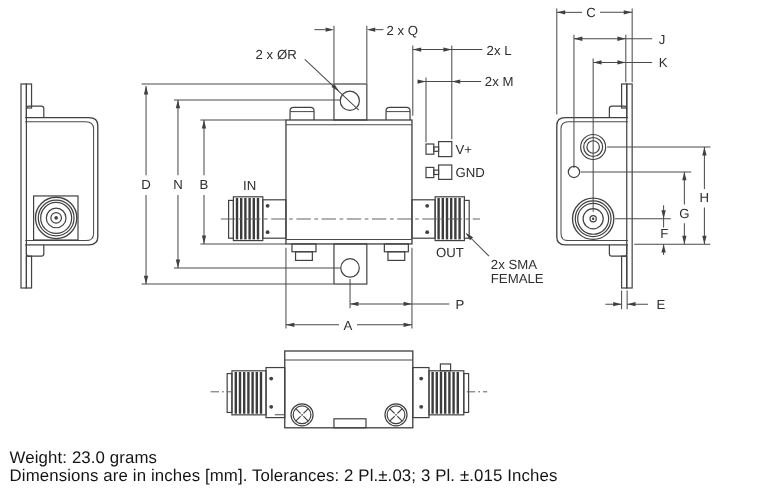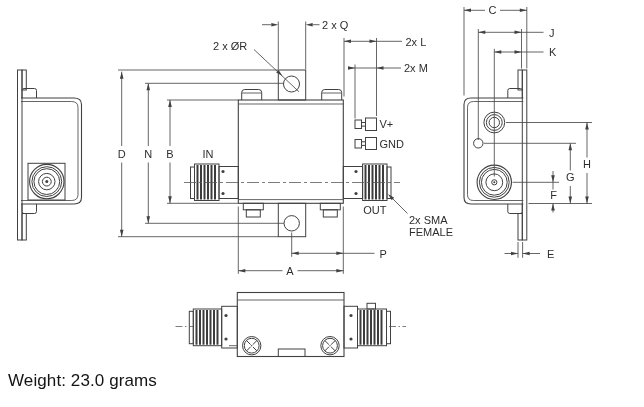--- a/index.html
+++ b/index.html
@@ -7,21 +7,21 @@
           font-family:"Liberation Sans", sans-serif; }
   #drawing { position:absolute; left:0; top:0; }
   .ln      { stroke:#414141; stroke-width:1; fill:none; }
   .lnw     { stroke:#414141; stroke-width:1.1; fill:none; }
   .ln-thin { stroke:#4a4a4a; stroke-width:0.85; fill:none; }
   .ridge   { stroke:#3c3c3c; stroke-width:2; fill:none; }
   .cl      { stroke:#5a5a5a; stroke-width:0.8; fill:none; }
   .arrow   { fill:#414141; stroke:none; }
   .dot     { fill:#414141; stroke:none; }
   .dim-text { font-family:"Liberation Sans",sans-serif; font-size:11px; fill:#2e2e2e; }
-  .footer-line { position:absolute; left:8px; color:#141414; font-size:17px; line-height:14px;
+  .footer-line { position:absolute; left:8px; color:#141414; font-size:14px; line-height:14px;
                  letter-spacing:0.1px; white-space:nowrap; }
   #footer-weight { top:374px; }
   #footer-tolerance { top:389px; }
 </style>
 </head>
 <body>
 
 <div id="page">
   <svg id="drawing" width="644" height="372" viewBox="0 0 644 372" xmlns="http://www.w3.org/2000/svg">
 
@@ -308,13 +308,14 @@
       <text class="dim-text" x="208" y="158.3" text-anchor="middle">IN</text>
       <text class="dim-text" x="363.3" y="214">OUT</text>
       <text class="dim-text" x="379.5" y="128.3">V+</text>
       <text class="dim-text" x="379.5" y="147.8">GND</text>
       <text class="dim-text" x="409" y="224">2x SMA</text>
       <text class="dim-text" x="409" y="235.8">FEMALE</text>
     </g>
   </svg>
 
   <div id="footer-weight" class="footer-line">Weight: 23.0 grams</div>
+  <div id="footer-tolerance" class="footer-line">Dimensions are in inches [mm]. Tolerances: 2 Pl.±.03; 3 Pl. ±.015 Inches</div>
 </div>
 
 </body></html>

